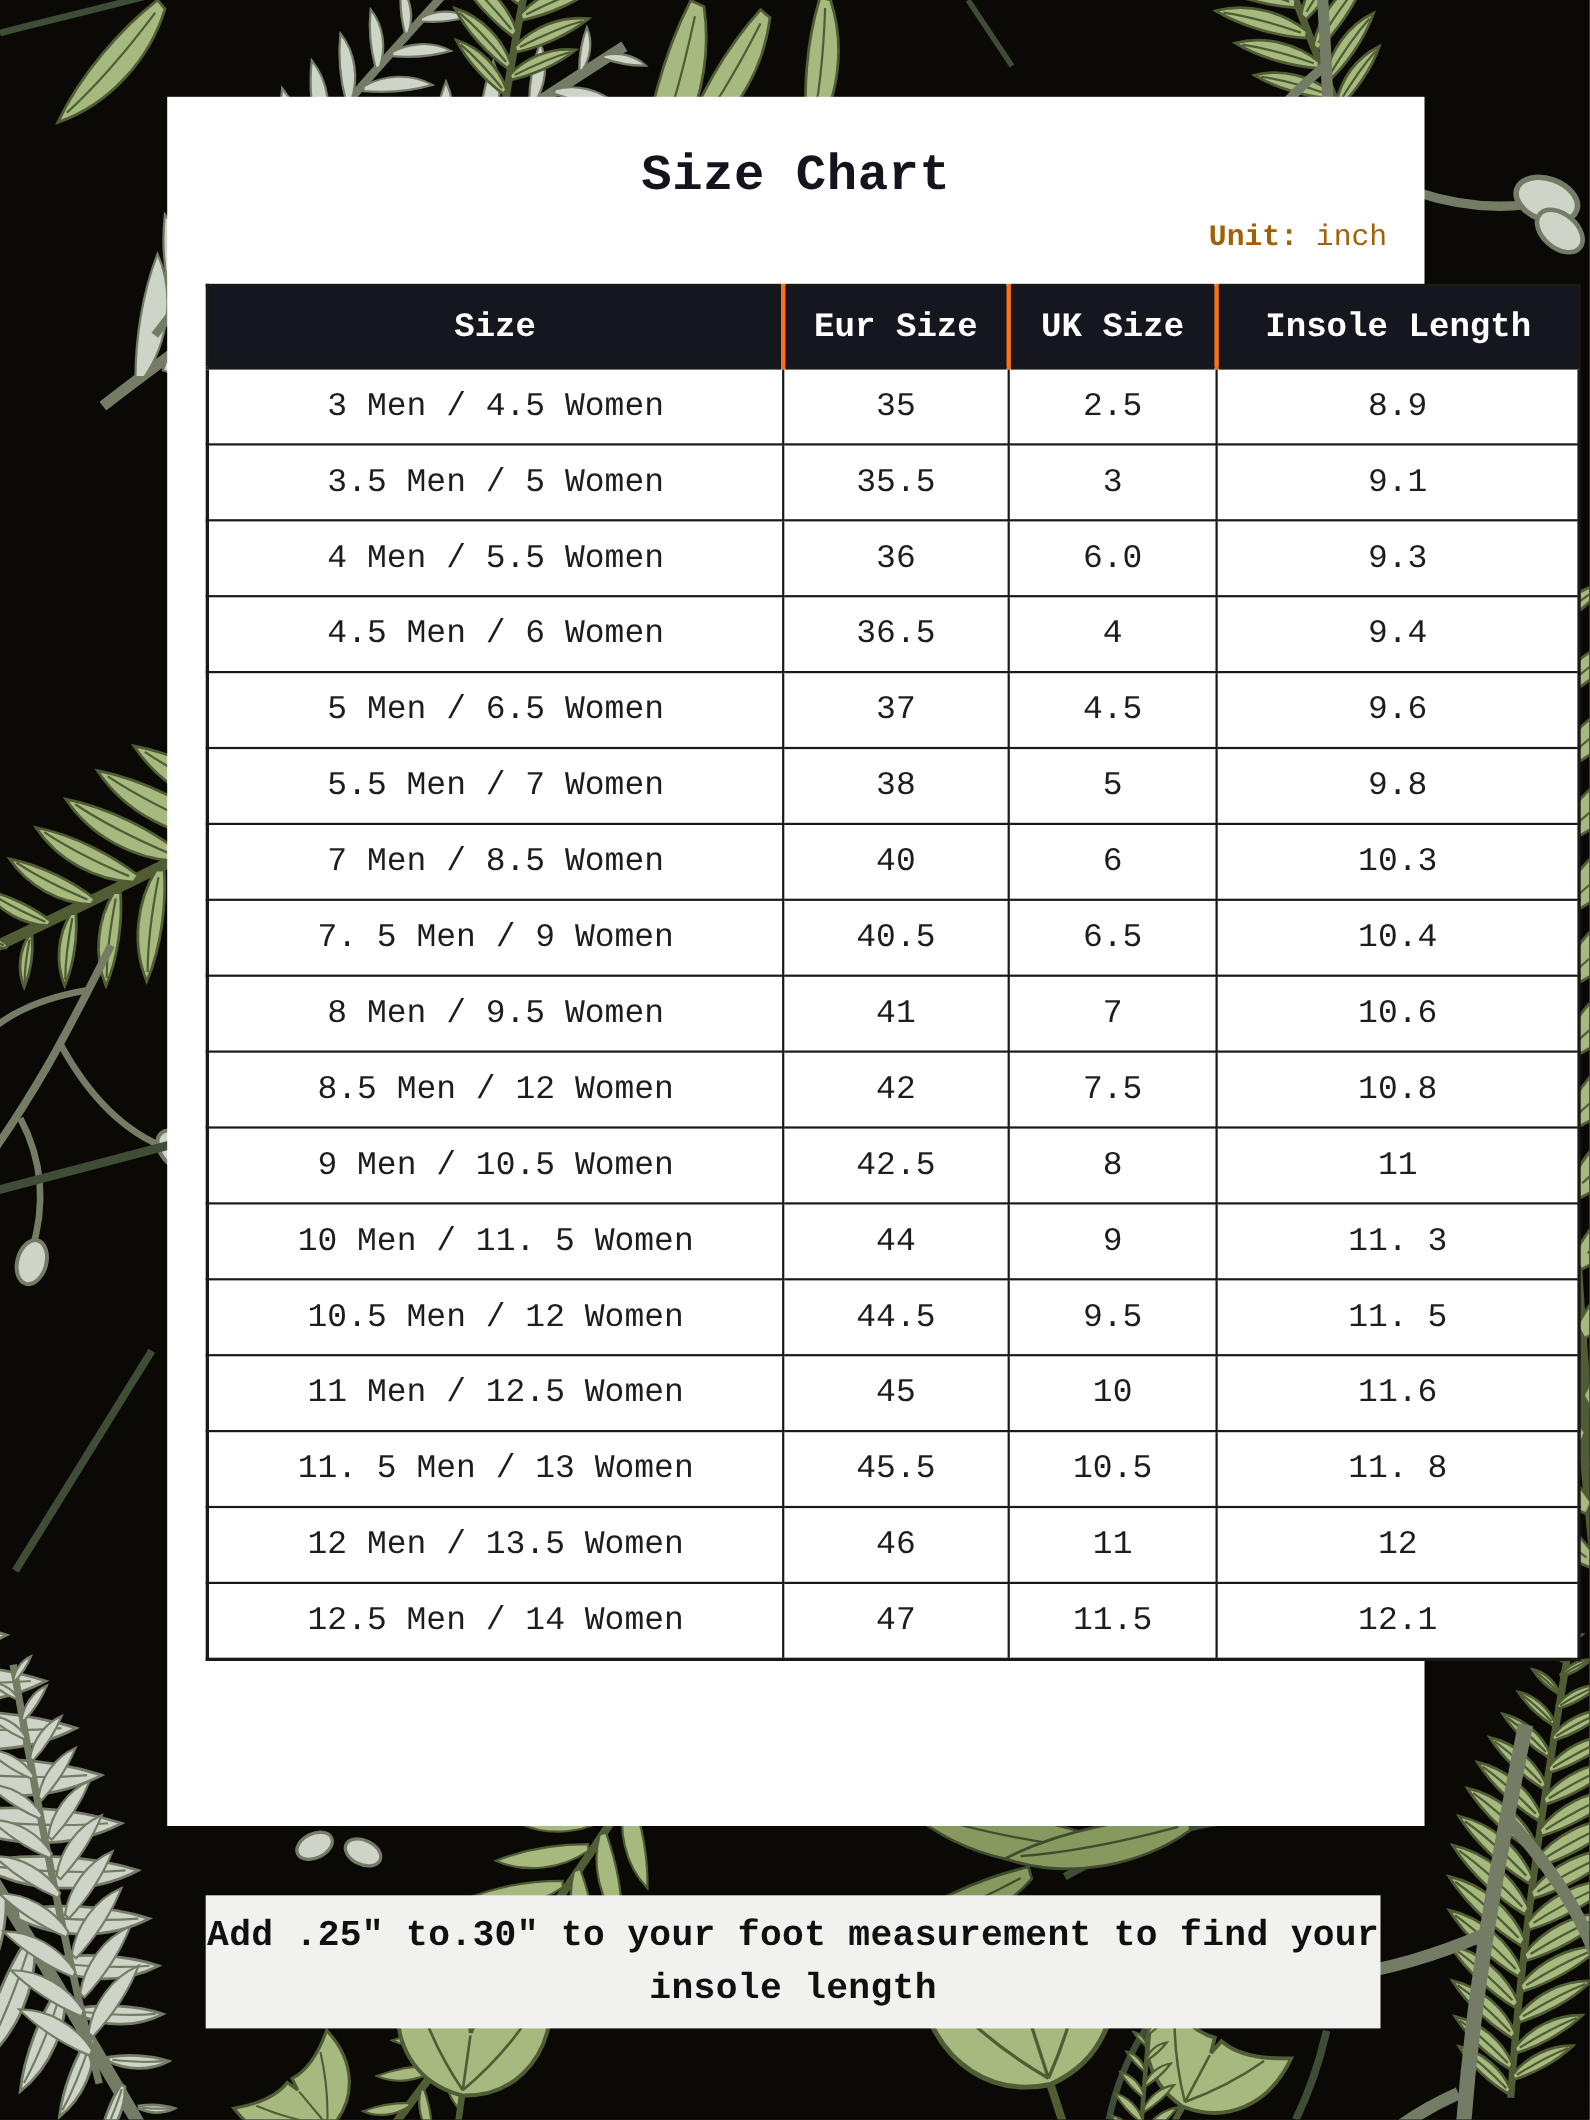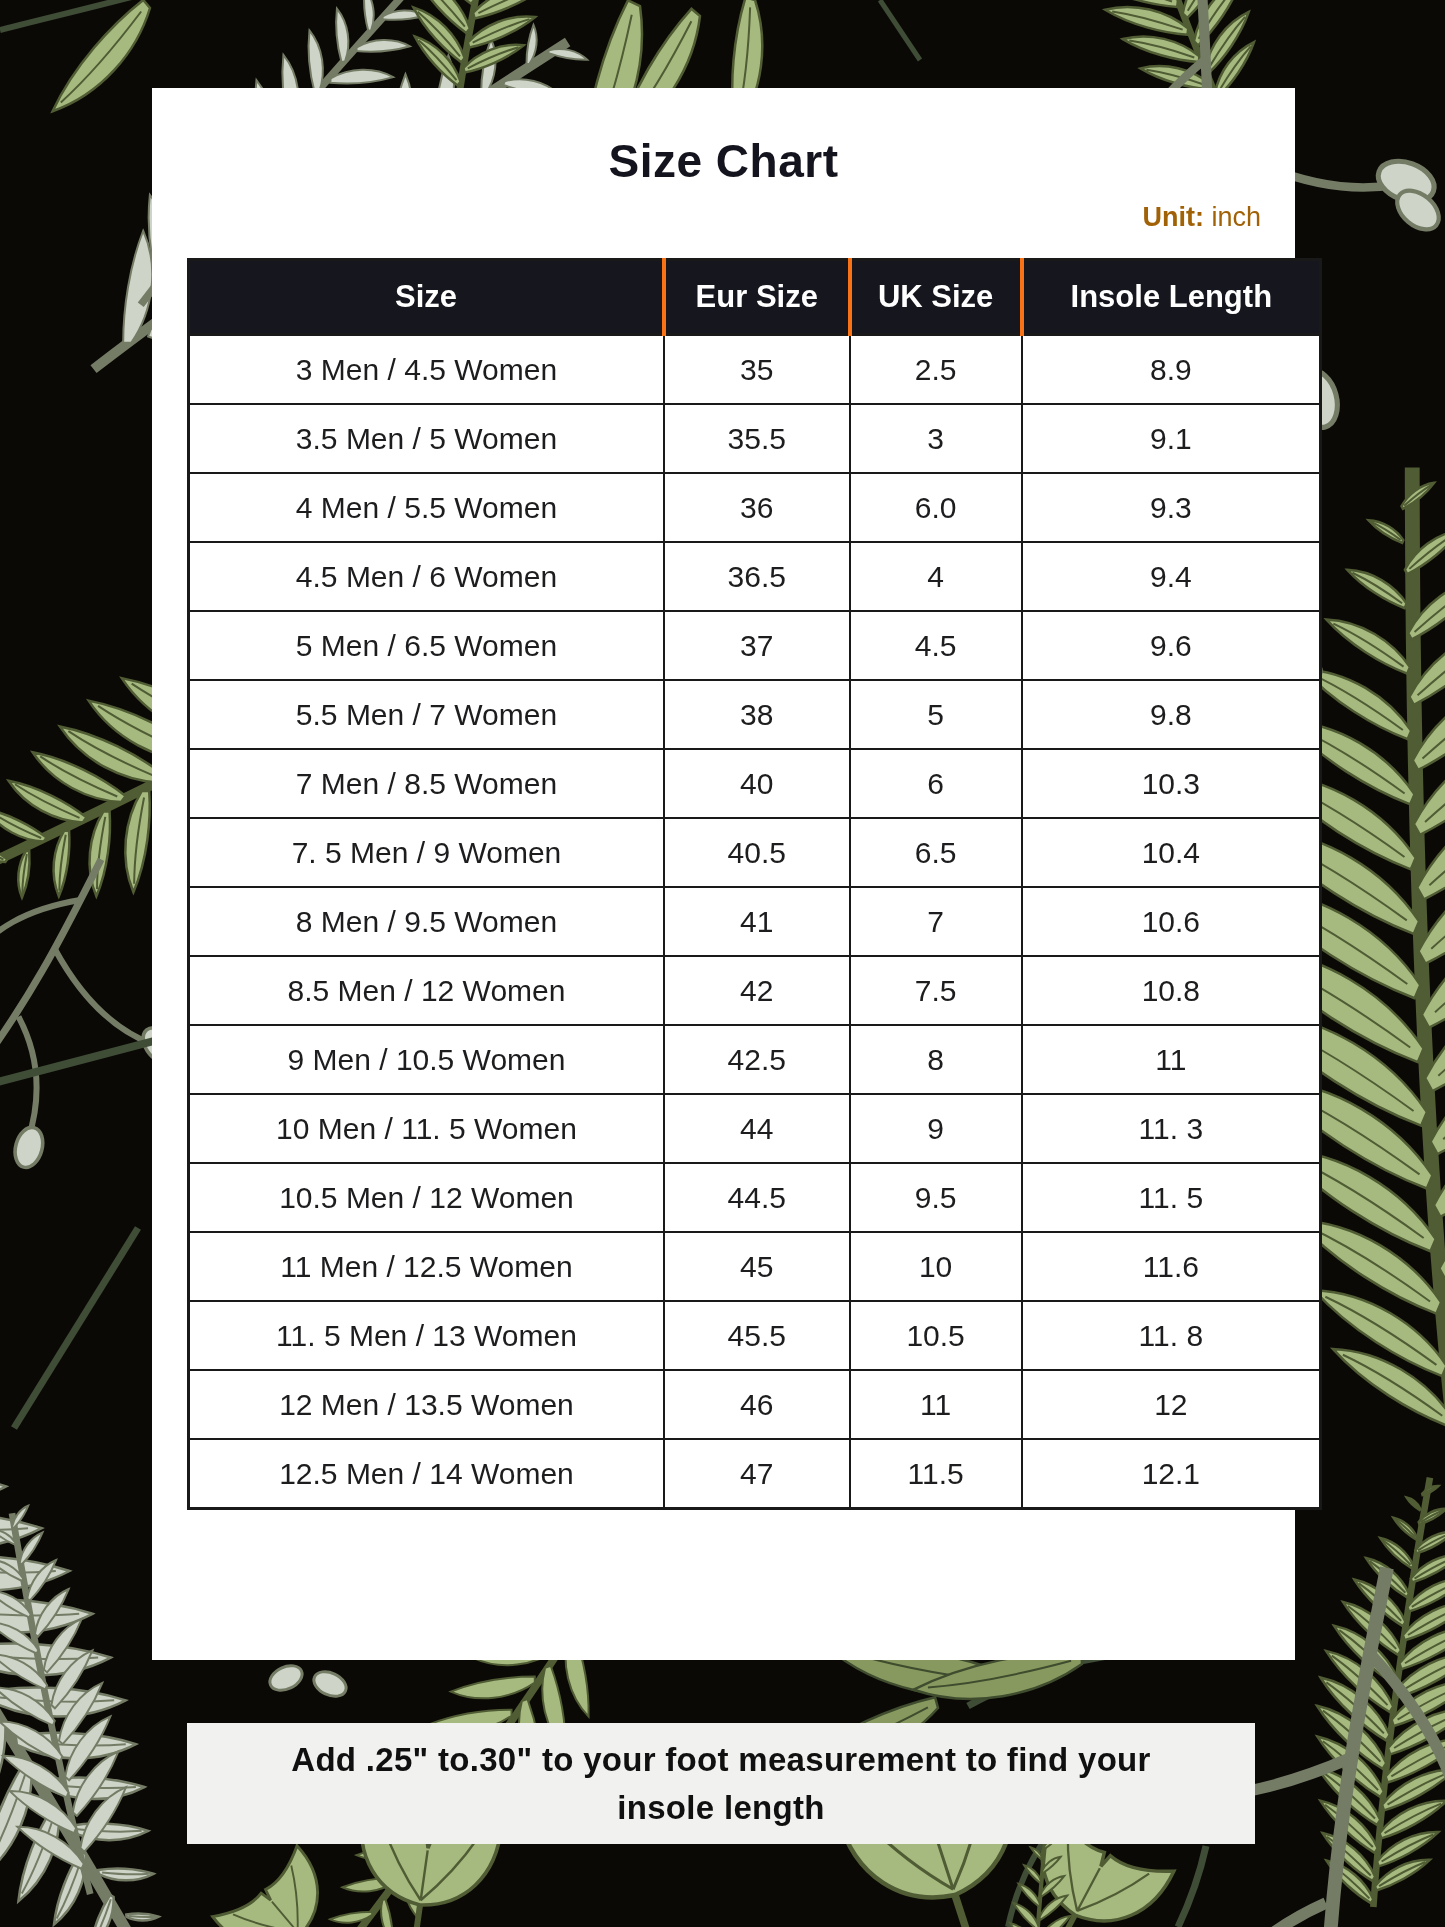--- a/index.html
+++ b/index.html
@@ -1,18 +1,18 @@
 <!DOCTYPE html>
 <html><head>
 <meta charset="utf-8">
 <style>
   html,body{margin:0;padding:0;background:#0b0906;}
   .page{
     position:relative;width:1445px;height:1927px;overflow:hidden;
-    background:#0b0906;font-family:Liberation Sans, sans-serif;
+    background:#0b0906;font-family:Liberation Mono, monospace;
   }
   .bg-svg{position:absolute;left:0;top:0;width:1445px;height:1927px;z-index:0;}
   .bg-svg .green  {fill:#a6ba80;stroke:#505c33;}
   .bg-svg .lightg {fill:#ced5c8;stroke:#747c66;}
   .bg-svg .olive  {fill:#87995f;stroke:#3f4c2e;}
   .bg-svg .oliveline{fill:none;stroke:#3f4c36;}
 
   .card{
     position:absolute;left:152px;top:88px;width:1143px;height:1572px;
     background:#ffffff;z-index:1;
@@ -20,21 +20,21 @@
   .title{
     margin:0;padding-top:46px;text-align:center;
     font-size:46px;font-weight:bold;color:#14141e;letter-spacing:.5px;
   }
   .unit-line{
     position:absolute;top:114px;right:34px;
     font-size:27px;color:#a16207;
   }
   .unit-line .unit-label{font-weight:bold;}
   .size-table{
-    position:absolute;left:35px;top:170px;width:1135px;
+    position:absolute;left:35px;top:170px;width:1250px;
     border-collapse:collapse;table-layout:fixed;
     text-align:center;font-size:30px;color:#1d1d1f;
     border:3px solid #191919;
   }
   .size-table col.c-size{width:42%;}
   .size-table col.c-eur{width:16.4%;}
   .size-table col.c-uk{width:15.2%;}
   .size-table col.c-insole{width:26.4%;}
   .size-table th{
     background:#16161f;color:#ffffff;font-weight:bold;font-size:31px;

